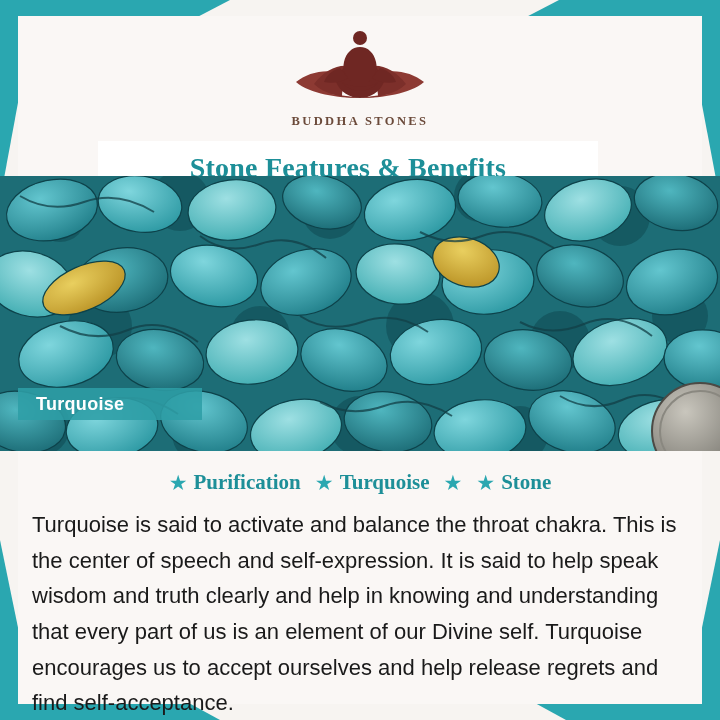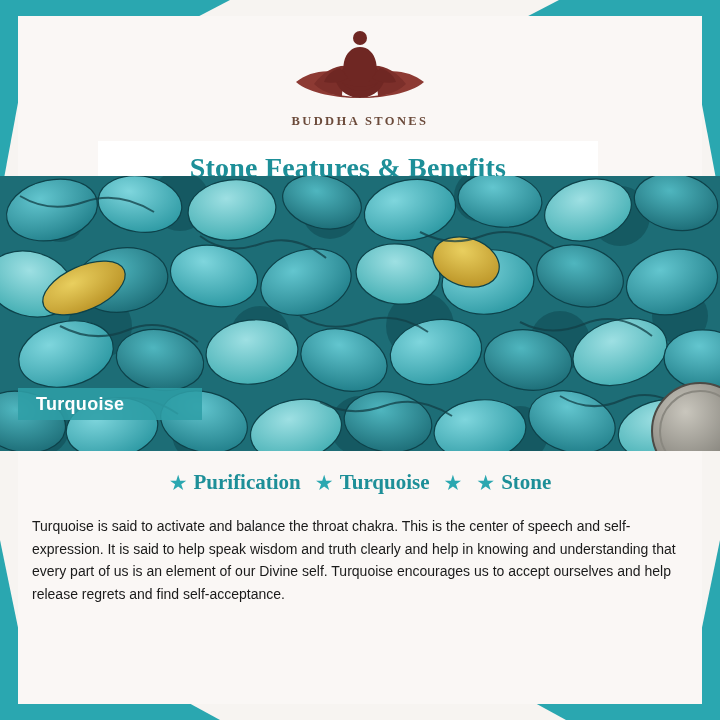--- a/index.html
+++ b/index.html
@@ -161,24 +161,23 @@
     font-family: "Liberation Serif", serif;
     text-align: right;
   }
 
   
   .description {
     position: absolute;
     left: 32px; top: 507px;
     width: 660px;
     color: #1a1a1a;
-    font-size: 14px;
+    font-size: 22px;
     line-height: 1.62;
     font-family: "Liberation Sans", sans-serif;
-    margin-top: 8px;
   }
 </style>
 </head>
 <body>
 
 <div class="page">
 
   <div class="corner corner-tl"></div>
   <div class="corner corner-tl2"></div>
   <div class="corner corner-tr"></div>

